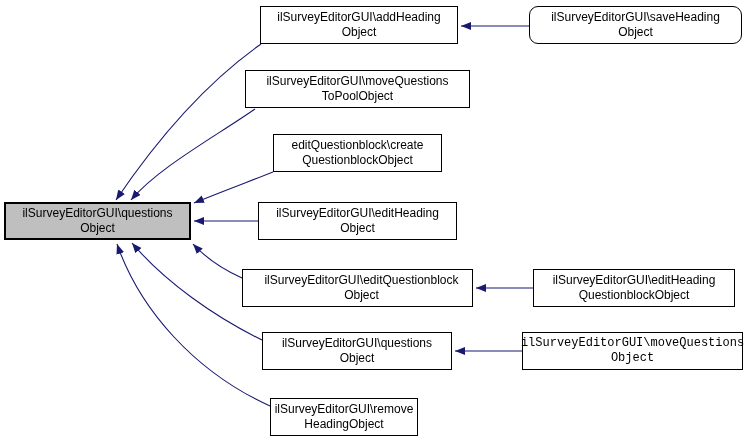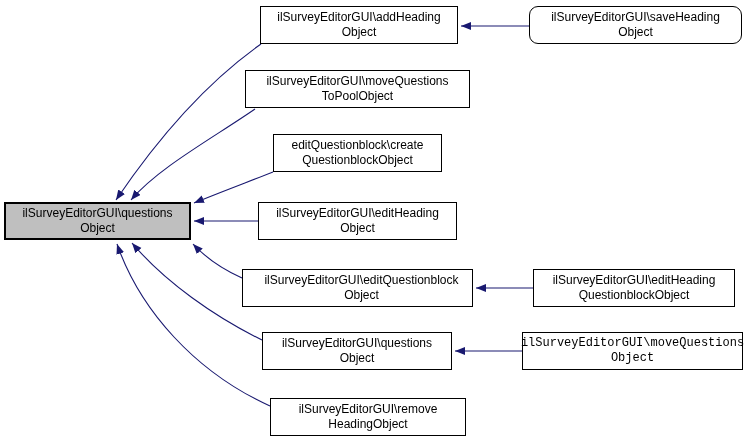--- a/index.html
+++ b/index.html
@@ -88,21 +88,21 @@
   <div class="node" style="left:242px; top:269px; width:231px; height:38px;padding-left:8px;">
     <div class="ln">ilSurveyEditorGUI\editQuestionblock</div>
     <div class="ln">Object</div>
   </div>
 
   <div class="node" style="left:262px; top:332px; width:190px; height:38px;">
     <div class="ln">ilSurveyEditorGUI\questions</div>
     <div class="ln">Object</div>
   </div>
 
-  <div class="node" style="left:270px; top:398px; width:196px; height:38px;">
+  <div class="node" style="left:270px; top:398px; width:148px; height:38px;">
     <div class="ln">ilSurveyEditorGUI\remove</div>
     <div class="ln">HeadingObject</div>
   </div>
 
   <div class="node" style="left:529px; top:6px; width:213px; height:38px;border-radius:9px;">
     <div class="ln">ilSurveyEditorGUI\saveHeading</div>
     <div class="ln">Object</div>
   </div>
 
   <div class="node" style="left:533px; top:269px; width:202px; height:38px;">

